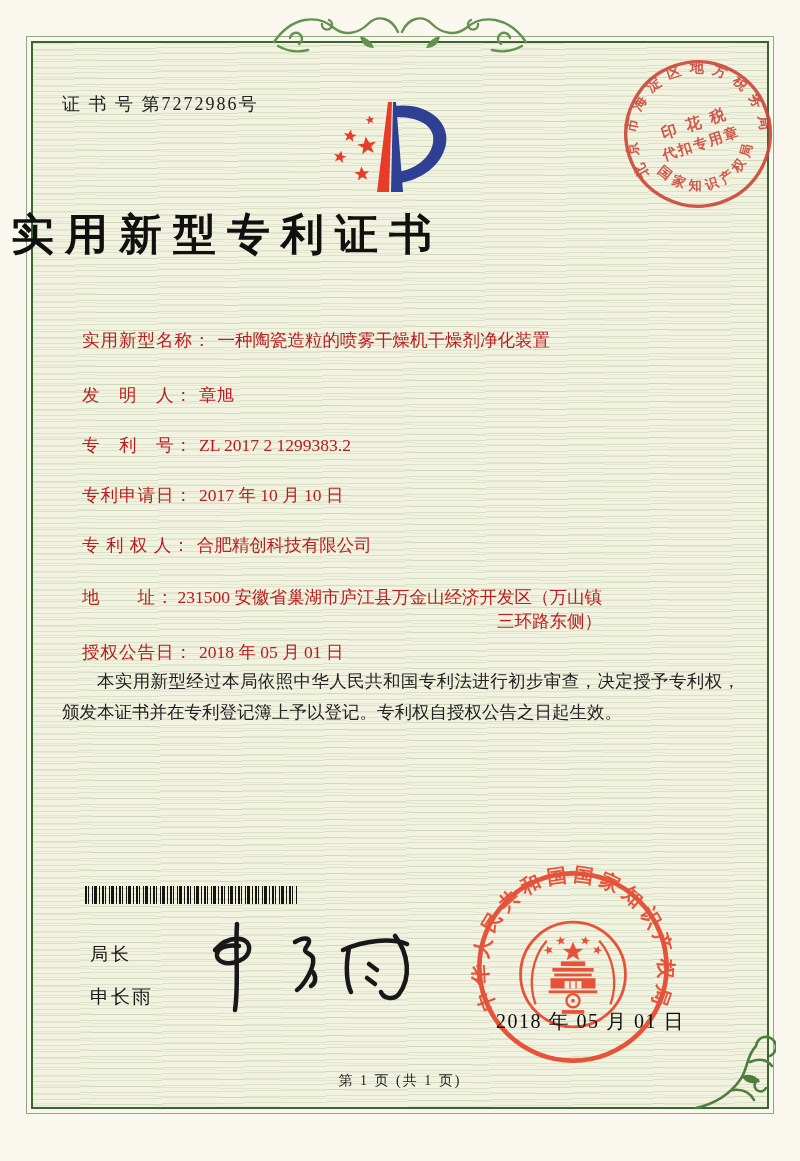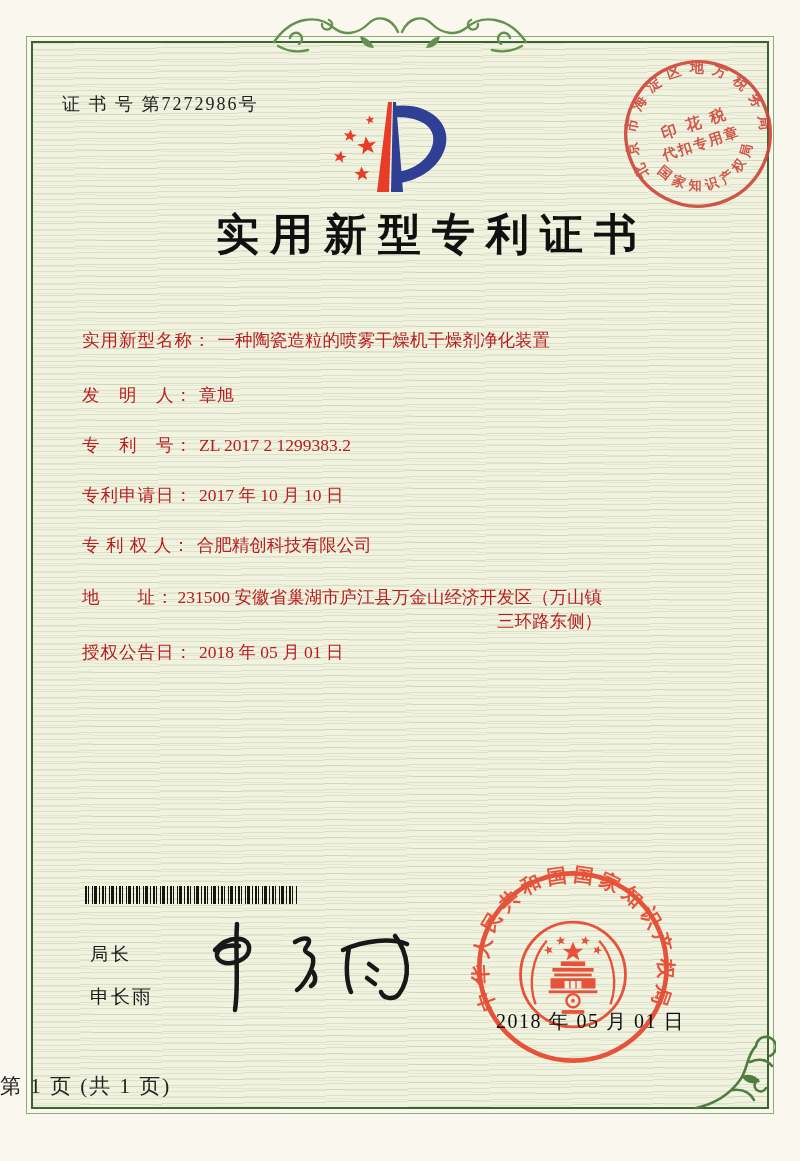--- a/index.html
+++ b/index.html
@@ -17,21 +17,21 @@
     position:absolute;left:4px;top:4px;right:4px;bottom:4px;
     border:2.5px solid #39652f;
     background-color:#f2f2e1;
     background-image:
       repeating-linear-gradient(179.3deg, rgba(125,160,95,0.20) 0 1px, rgba(0,0,0,0) 1px 6px),
       repeating-linear-gradient(180.9deg, rgba(125,160,95,0.13) 0 1px, rgba(0,0,0,0) 1px 9px);
   }
   .cert-no{position:absolute;left:62px;top:92px;font-size:18px;letter-spacing:2px;color:#222;font-family:Liberation Serif, serif;}
   .logo{position:absolute;left:288px;top:88px;width:224px;height:118px;}
   .doc-title{
-    position:absolute;left:0;top:206px;width:648px;text-align:right;
+    position:absolute;left:0;top:206px;width:648px;text-align:left;
     font-size:43px;font-weight:700;letter-spacing:11px;color:#101010;text-indent:11px;
   }
   .tax-stamp{position:absolute;left:620px;top:56px;width:156px;height:156px;z-index:5;}
   .frow{position:absolute;left:82px;font-size:17.5px;white-space:nowrap;color:#b91c1c;}
   .frow .lbl{letter-spacing:1px;}
   .frow .val{margin-left:6px;}
   .addr-val{display:inline-block;vertical-align:top;margin-left:3px;white-space:normal;text-align:right;}
   .addr-line2{display:block;}
   .grant-no{position:absolute;left:388px;top:0;white-space:nowrap;}
   .paras{
@@ -46,21 +46,21 @@
       #15150f 3px 4px,transparent 4px 7px,
       #15150f 7px 8px,transparent 8px 9px,
       #15150f 9px 12px,transparent 12px 14px,
       #15150f 14px 15px,transparent 15px 17px);
   }
   .director-title{position:absolute;left:90px;top:942px;font-size:18px;letter-spacing:3px;color:#151515;}
   .director-name{position:absolute;left:90px;top:984px;font-size:19px;letter-spacing:2px;color:#151515;}
   .signature{position:absolute;left:185px;top:912px;width:250px;height:104px;z-index:6;}
   .office-seal{position:absolute;left:470px;top:864px;width:206px;height:206px;z-index:4;}
   .seal-date{position:absolute;left:496px;top:1008px;font-size:20px;letter-spacing:1.5px;color:#0e0e0e;z-index:7;}
-  .page-footer{position:absolute;left:0;top:1072px;width:800px;text-align:left;font-size:21px;letter-spacing:2px;color:#222;}
+  .page-footer{position:absolute;left:0;top:1072px;width:800px;text-align:center;font-size:14px;letter-spacing:2px;color:#222;}
   .ornament-top{position:absolute;left:268px;top:6px;width:264px;height:54px;z-index:2;}
   .ornament-br{position:absolute;left:692px;top:1030px;width:84px;height:84px;z-index:2;}
 </style>
 </head>
 <body>
 
 <div class="frame-outer">
   <div class="frame-inner"></div>
 </div>
 
@@ -147,20 +147,21 @@
   <span class="lbl">专 利 权 人：</span><span class="val">合肥精创科技有限公司</span>
 </div>
 <div class="frow" style="top:585px">
   <span class="lbl">地　　址：</span><span class="addr-val"><span>231500 安徽省巢湖市庐江县万金山经济开发区（万山镇</span><span class="addr-line2">三环路东侧）</span></span>
 </div>
 <div class="frow" style="top:640px;width:660px">
   <span class="lbl">授权公告日：</span><span class="val">2018 年 05 月 01 日</span>
 </div>
 
 <div class="paras">
+  <p>本实用新型经过本局依照中华人民共和国专利法进行初步审查，决定授予专利权，颁发本证书并在专利登记簿上予以登记。专利权自授权公告之日起生效。</p>
 </div>
 
 <div class="barcode"></div>
 
 <div class="director-title">局长</div>
 <div class="director-name">申长雨</div>
 
 <svg class="signature" viewBox="0 0 250 104">
   <g fill="none" stroke="#181818" stroke-width="4.5" stroke-linecap="round" stroke-linejoin="round">
     <path d="M 52 12 C 50 40 54 72 50 98"></path>

